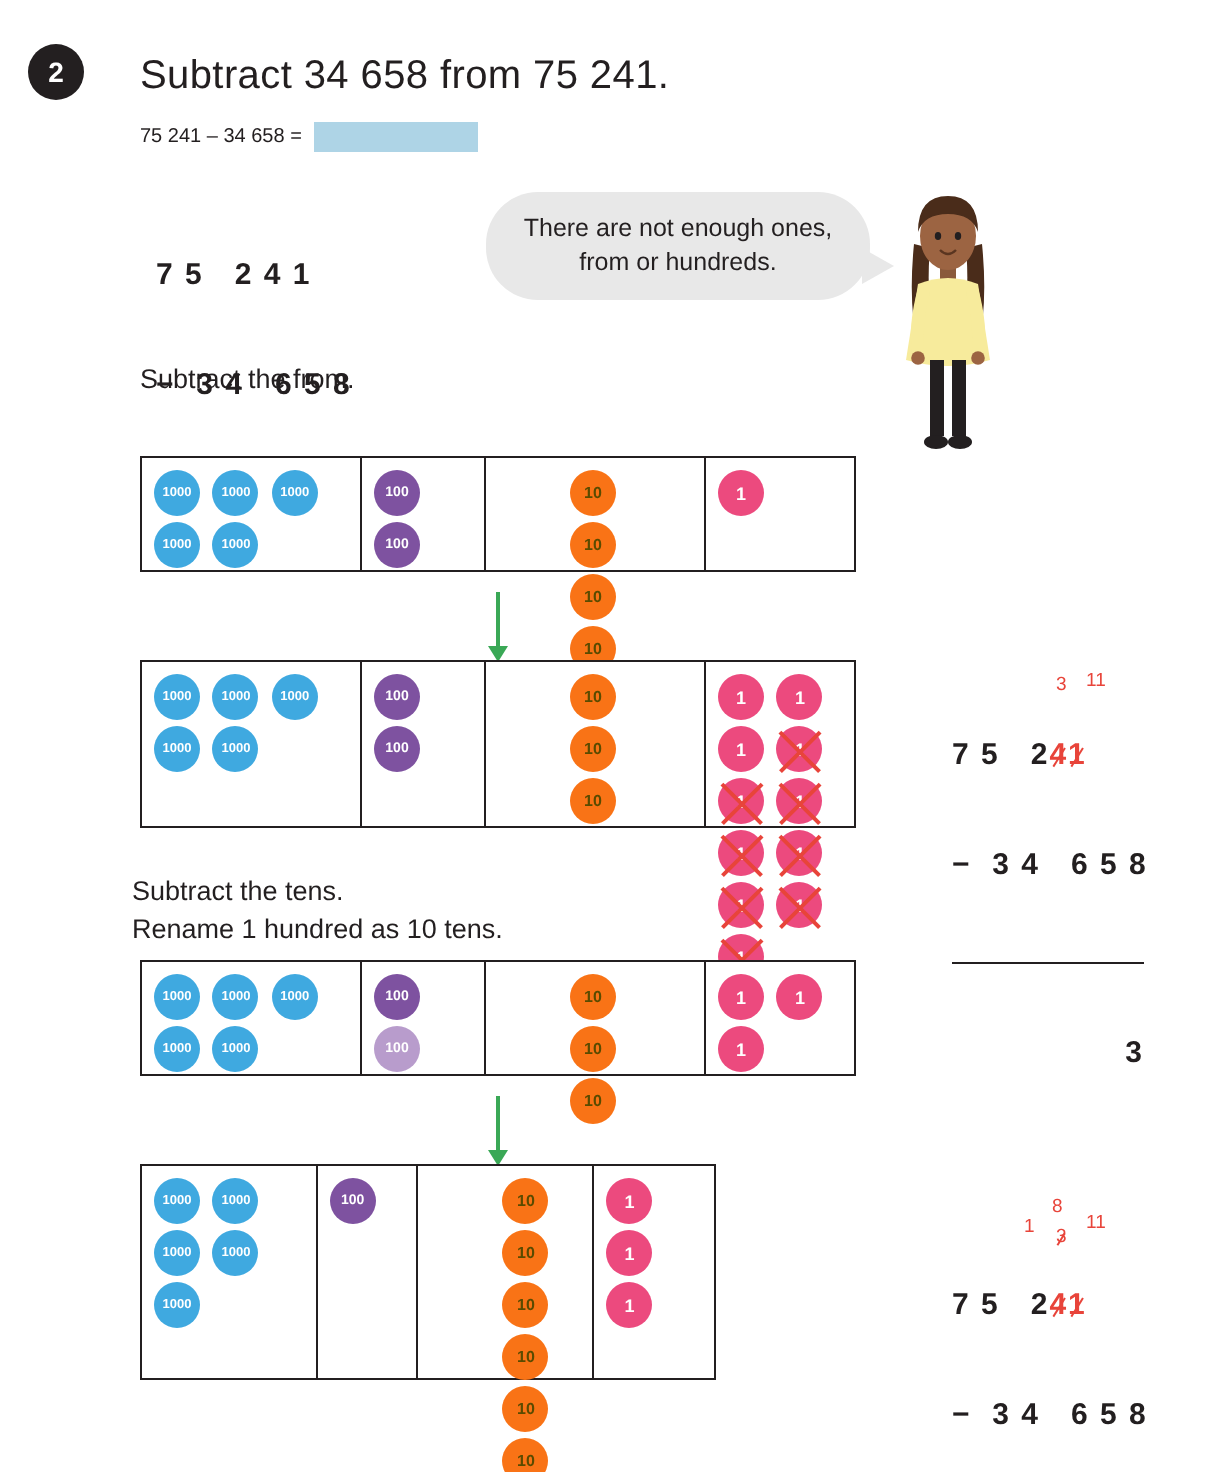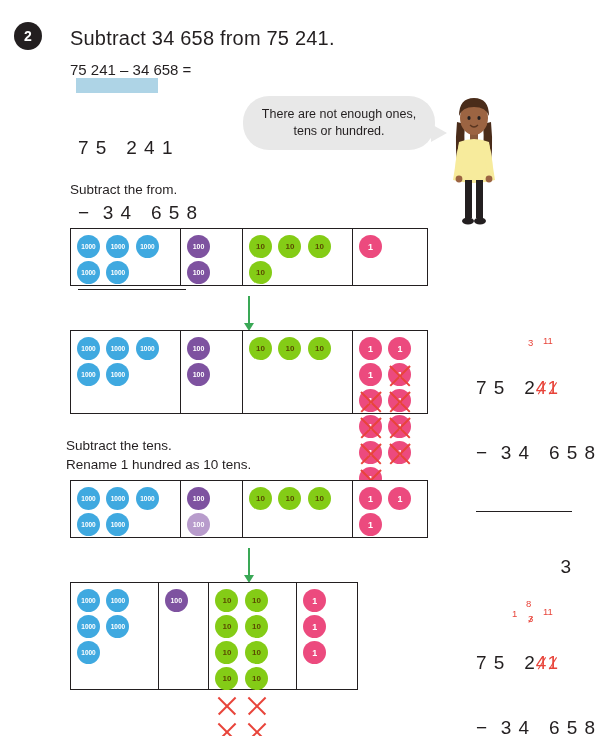--- a/index.html
+++ b/index.html
@@ -32,45 +32,46 @@
   
   .prompt {
     position: absolute;
     left: 70px; top: 27px;
     font-size: 20px;
     letter-spacing: .2px;
   }
   .eq-line {
     position: absolute;
     left: 70px; top: 61px;
-    font-size: 15px;
-    display: flex; align-items: flex-start; flex-direction: column;
+    font-size: 10px;
+    display: flex; align-items: center;
   }
   .answer-box {
     display: inline-block;
     width: 82px; height: 15px;
     background: #aed4e6;
     margin-left: 6px;
   }
 
   .instr {
     position: absolute;
     font-size: 13.5px;
     line-height: 19px;
   }
   .instr-1 { left: 70px; top: 180px; }
   .instr-2 { left: 66px; top: 436px; }
 
   
   .colsum {
     position: absolute;
     font-family: "Liberation Sans", sans-serif;
-    font-size: 19px;
+    font-size: 15px;
     letter-spacing: 1px;
     white-space: pre;
+    font-weight: bold;
   }
   .colsum .row { height: 21px; line-height: 21px; white-space: pre; }
   .colsum .rule {
     border-top: 1.4px solid #231f20;
     margin-top: 3px;
   }
   .sum-main { left: 78px; top: 93px; }
   .sum-main .rule { width: 108px; margin-top: 22px; }
 
   .sum-r1 { left: 476px; top: 333px; }
@@ -141,21 +142,21 @@
     font-size: 7px;
     font-weight: bold;
     color: #fff;
     margin: 0 2px 3px 0;
     position: relative;
     vertical-align: top;
   }
   .chip.th { background: #3fa9e0; font-size: 6.5px; }
   .chip.h  { background: #7e52a0; }
   .chip.h.pale { background: #b89ccc; }
-  .chip.t  { background: #84cc16; color: #5a4b00; font-size: 8px; }
+  .chip.t  { background: #f97316; color: #5a4b00; font-size: 8px; margin-left: 36px; }
   .chip.o  { background: #ec4a7e; font-size: 9px; }
   .chip.x::before, .chip.x::after {
     content: "";
     position: absolute;
     left: -2px; top: 50%;
     width: 28px; height: 1.6px;
     background: #e8443a;
   }
   .chip.x::before { transform: rotate(45deg); }
   .chip.x::after  { transform: rotate(-45deg); }
@@ -210,21 +211,21 @@
 
 
 <div class="colsum sum-main">
   <div class="row">7 5   2 4 1</div>
   <div class="row">−  3 4   6 5 8</div>
   <div class="rule"></div>
 </div>
 
 
 <div class="bubble">
-  <span>There are not enough ones, tens or hundred.</span>
+  <span>There are not enough ones, from or hundreds.</span>
 </div>
 
 
 <svg class="person" viewBox="0 0 74 140">
 
   <path d="M20 30 q-3 30 2 52 l8 -4 q-4 -24 -2 -46 z" fill="#4a2c1a"></path>
   <path d="M54 30 q3 30 -2 52 l-8 -4 q4 -24 2 -46 z" fill="#4a2c1a"></path>
 
   <rect x="33" y="38" width="8" height="12" fill="#8a5a3b"></rect>
 

